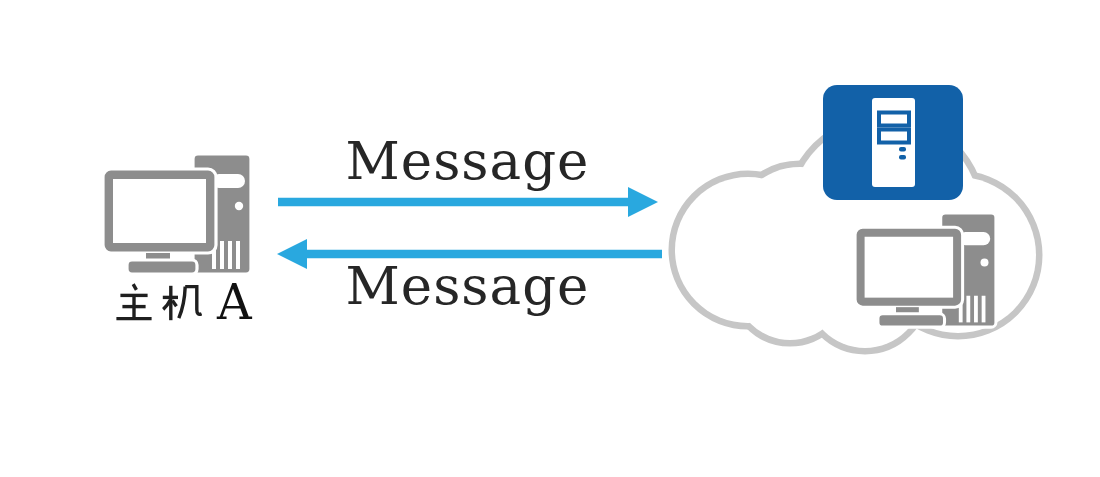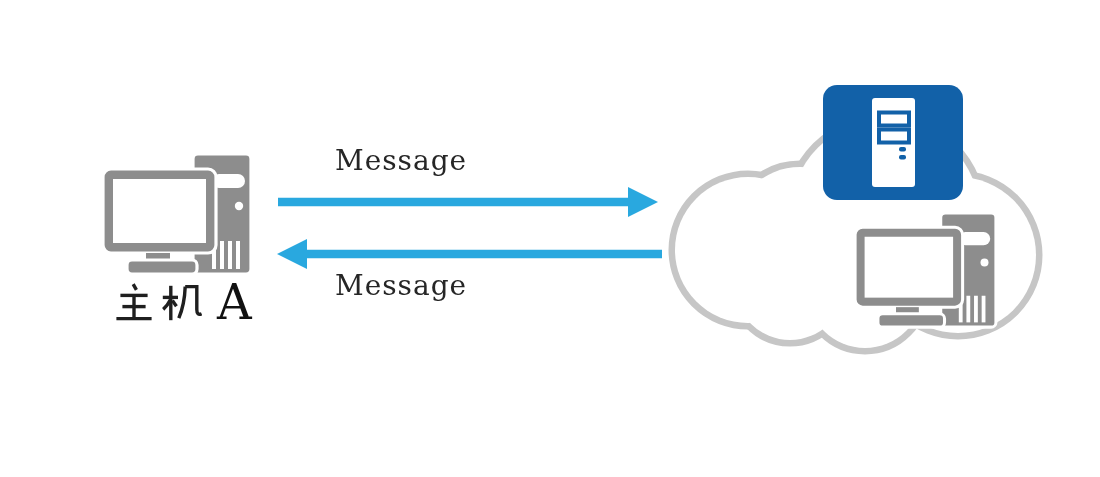--- a/index.html
+++ b/index.html
@@ -20,22 +20,22 @@
   .defs-svg{position:absolute;width:0;height:0;overflow:hidden;}
   .f-gray{fill:var(--device-gray);}
   .f-white{fill:#ffffff;}
   .s-white{stroke:#ffffff;stroke-width:3.2px;}
   .f-blue{fill:var(--server-blue);}
   .bay{fill:#ffffff;stroke:var(--server-blue);stroke-width:4px;}
   .arrow{fill:var(--arrow-blue);}
   .cloud-line{fill:none;stroke:var(--cloud-stroke);stroke-width:13px;}
   .cloud-fill{fill:#ffffff;stroke:none;}
   .msg-label{
-    width:265px;text-align:left;
-    font-size:28px;line-height:44px;letter-spacing:1px;
+    width:265px;text-align:center;
+    font-size:53px;line-height:44px;letter-spacing:1px;
     color:var(--text-dark);
   }
   .host-label{left:114px;top:281px;width:160px;height:44px;}
   .host-label svg{display:inline-block;vertical-align:top;}
   .hanzi{stroke:#1f1f1f;stroke-width:8.5px;fill:none;stroke-linecap:butt;stroke-linejoin:miter;}
   .label-suffix{
     position:absolute;left:103px;top:-3px;
     font-size:48px;line-height:48px;color:#111111;
   }
   .sr-only{

